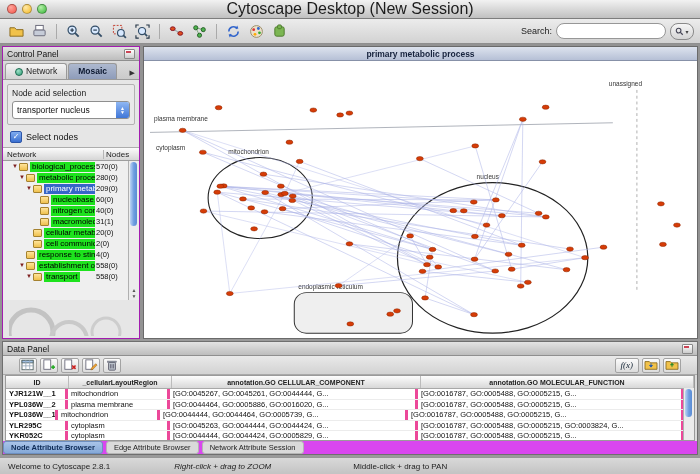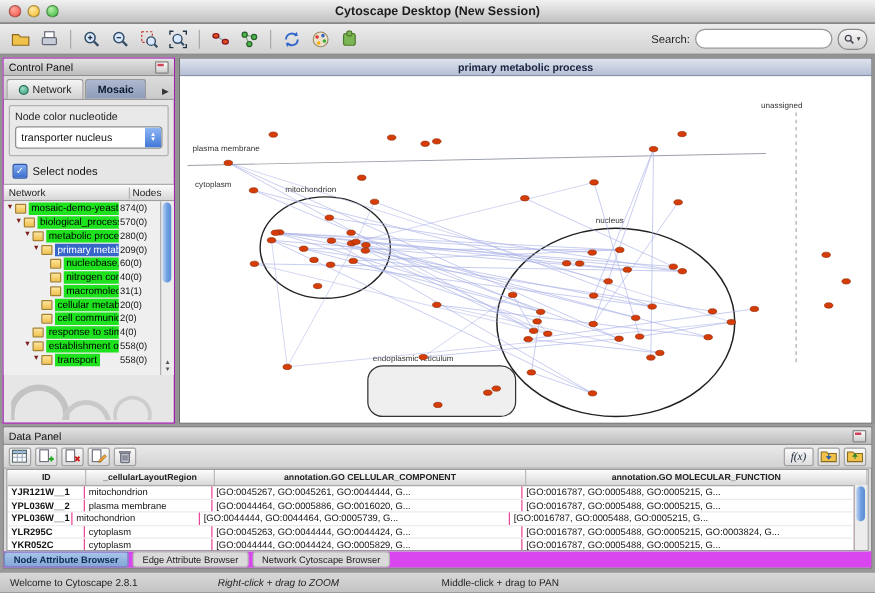--- a/index.html
+++ b/index.html
@@ -6,21 +6,21 @@
   body{width:700px;height:474px;overflow:hidden;background:#808080;font-family:"Liberation Sans",sans-serif;}
   .window{width:700px;height:474px;display:flex;flex-direction:column;background:#9a9a9a;}
 
   
   .titlebar{height:18px;flex:0 0 18px;background:linear-gradient(#f2f2f2,#d9d9d9 50%,#c0c0c0);border-bottom:1px solid #7d7d7d;position:relative;display:flex;align-items:center;}
   .lights{display:flex;gap:5px;padding-left:7px;z-index:2;}
   .light{width:10px;height:10px;border-radius:50%;box-sizing:border-box;border:1px solid rgba(0,0,0,.3);}
   .light.r{background:radial-gradient(circle at 35% 30%,#ffa59b,#f3544a);}
   .light.y{background:radial-gradient(circle at 35% 30%,#ffe9a8,#f5b924);}
   .light.g{background:radial-gradient(circle at 35% 30%,#b6f0a8,#35b537);}
-  .wtitle{position:absolute;left:0;right:0;text-align:center;font-size:10px;font-weight:bold;color:#1c1c1c;}
+  .wtitle{position:absolute;left:0;right:0;text-align:center;font-size:16px;font-weight:normal;color:#1c1c1c;}
 
   
   .toolbar{height:24px;flex:0 0 24px;background:linear-gradient(#ececec,#d2d2d2);border-bottom:1px solid #8f8f8f;display:flex;align-items:center;padding:0 6px;gap:2px;}
   .tbtn{width:21px;height:19px;border-radius:3px;display:flex;align-items:center;justify-content:center;background:transparent;border:none;padding:0;}
   .tbtn svg{width:15px;height:15px;display:block;}
   .tsep{width:1px;height:15px;background:#aaa;margin:0 4px;flex:0 0 1px;}
   .searchwrap{margin-left:auto;display:flex;align-items:center;gap:4px;}
   .searchwrap .slabel{font-size:9px;color:#222;}
   .searchwrap input{width:92px;height:14px;border-radius:8px;border:1px solid #979797;font-size:9px;padding:0 8px;background:#fff;outline:none;}
   .sbtn{width:22px;height:15px;border-radius:8px;border:1px solid #8a8a8a;background:linear-gradient(#f6f6f6,#d5d5d5);display:flex;align-items:center;justify-content:center;font-size:6px;color:#444;gap:1px;}
@@ -65,30 +65,30 @@
   .watermark{height:34px;margin:2px 6px;opacity:.45;}
 
   
   .netwin{flex:1;border:1px solid #6a6a6a;background:#dfe3ea;display:flex;flex-direction:column;min-width:0;min-height:0;}
   .ntit{height:13px;flex:0 0 13px;background:linear-gradient(#dde3ee,#b6c0d6);border-bottom:1px solid #8791a8;display:flex;align-items:center;justify-content:center;font-size:8.5px;font-weight:bold;color:#17233d;}
   .canvas{flex:1;position:relative;background:#fff;overflow:hidden;}
   .canvas svg{position:absolute;left:0;top:0;width:100%;height:100%;}
 
   
   .dpanel{height:112px;flex:0 0 112px;margin:2px;background:#dcdcdc;border:1px solid #6f6f6f;display:flex;flex-direction:column;min-height:0;}
-  .dptools{height:18px;flex:0 0 18px;display:flex;align-items:center;gap:3px;padding:0 4px;background:linear-gradient(#e9e9e9,#d2d2d2);border-bottom:1px solid #a9a9a9;}
+  .dptools{height:18px;flex:0 0 18px;display:flex;align-items:center;gap:3px;padding:0 16px;background:linear-gradient(#e9e9e9,#d2d2d2);border-bottom:1px solid #a9a9a9;}
   .dbtn{width:18px;height:15px;border:1px solid #a3a3a3;border-radius:2px;background:linear-gradient(#fbfbfb,#dcdcdc);display:flex;align-items:center;justify-content:center;padding:0;}
   .dbtn svg{width:14px;height:12px;display:block;}
   .fxbtn{margin-left:auto;height:15px;border:1px solid #a3a3a3;border-radius:2px;background:linear-gradient(#fbfbfb,#dcdcdc);font-size:9px;font-style:italic;font-family:"Liberation Serif",serif;padding:0 5px;color:#123;}
   .dtable{flex:1;margin:0 2px;background:#fff;border:1px solid #9a9a9a;position:relative;overflow:hidden;display:flex;flex-direction:column;}
   .dthead{height:12px;flex:0 0 12px;display:flex;background:linear-gradient(#fdfdfd,#d8d8d8);border-bottom:1px solid #a8a8a8;}
   .thc{font-size:7px;font-weight:bold;color:#222;border-right:1px solid #bcbcbc;display:flex;align-items:center;justify-content:center;overflow:hidden;white-space:nowrap;flex:0 0 auto;}
   .dtbody{flex:1;overflow:hidden;margin-right:10px;}
   .dtr{height:9.5px;display:flex;border-bottom:1px solid #ececec;}
-  .dtc{font-size:7.5px;line-height:9.5px;color:#111;padding:0 3px;border-right:1px solid #ec4899;white-space:nowrap;overflow:hidden;flex:0 0 auto;box-sizing:border-box;}
+  .dtc{font-size:7.5px;line-height:9.5px;color:#111;padding:0 3px;border-right:3px solid #ec4899;white-space:nowrap;overflow:hidden;flex:0 0 auto;box-sizing:border-box;}
   .idc{font-weight:bold;}
   .dvsb{position:absolute;right:0;top:12px;bottom:0;width:10px;background:#ececec;border-left:1px solid #b0b0b0;}
   .dvsb .thumb{position:absolute;top:1px;left:1px;width:7px;height:28px;border-radius:4px;background:linear-gradient(90deg,#bcd4f4,#6d9de0 55%,#5a8cd4);}
   .dtabs{height:13px;flex:0 0 13px;display:flex;align-items:center;justify-content:flex-start;gap:3px;background:#d946ef;}
   .dtab{font-size:7.5px;color:#222;padding:0 7px;height:11px;line-height:11px;border-radius:3px;background:#dadada;border:1px solid #b5b5b5;}
   .dtab.sel{background:linear-gradient(#a9c4e8,#84a8d8);border-color:#6d8fc0;color:#0d2a55;font-weight:bold;}
 
   
   .statusbar{height:16px;flex:0 0 16px;background:linear-gradient(#d9d9d9,#c3c3c3);border-top:1px solid #979797;display:flex;align-items:center;font-size:8px;color:#222;}
   .sb-welcome{padding-left:8px;}
@@ -213,46 +213,39 @@
           <span class="cptab">
             <span class="tabdot"></span>
             <span>Network</span>
           </span>
           <span class="cptab sel">
             <span>Mosaic</span>
           </span>
           <span class="cparrow">▶</span>
         </div>
       <div class="groupbox">
-        <div class="glabel">Node color nucleotide</div>
+        <div class="glabel">Node acid selection</div>
         <div class="combo">
           <span class="cval">transporter nucleus</span>
           <span class="carrow">
               <span>▲</span>
               <span>▼</span>
             </span>
         </div>
       </div>
       <div class="chkrow">
         <span class="chk">✓</span>
         <span class="chklabel">Select nodes</span>
       </div>
       <div class="treehdr">
         <span class="h1">Network</span>
         <span class="h2">Nodes</span>
       </div>
       <div class="treebody">
         <div class="trows" id="tree-rows">
-            <div class="trow">
-              <span class="tind" style="width: 2px;"></span>
-              <span class="tri">▼</span>
-              <span class="ticon"></span>
-              <span class="tlabel c-green">mosaic-demo-yeast</span>
-              <span class="tcount">874(0)</span>
-            </div>
             <div class="trow">
               <span class="tind" style="width: 9px;"></span>
               <span class="tri">▼</span>
               <span class="ticon"></span>
               <span class="tlabel c-green">biological_process</span>
               <span class="tcount">570(0)</span>
             </div>
             <div class="trow">
               <span class="tind" style="width: 16px;"></span>
               <span class="tri">▼</span>
@@ -574,21 +567,21 @@
             <span class="dtc" style="flex: 1 1 0%;">[GO:0016787, GO:0005488, GO:0005215, G...</span>
           </div>
         </div>
       <div class="dvsb">
           <div class="thumb"></div>
         </div>
     </div>
     <div class="dtabs" id="dtabs">
         <span class="dtab sel">Node Attribute Browser</span>
         <span class="dtab">Edge Attribute Browser</span>
-        <span class="dtab">Network Cytoscape Browser</span>
+        <span class="dtab">Network Attribute Session</span>
       </div>
   </div>
 
   <div class="statusbar">
     <span class="sb-welcome">Welcome to Cytoscape 2.8.1</span>
     <span class="sb-zoom">Right-click + drag to ZOOM</span>
     <span class="sb-pan">Middle-click + drag to PAN</span>
   </div>
 </div>
 

